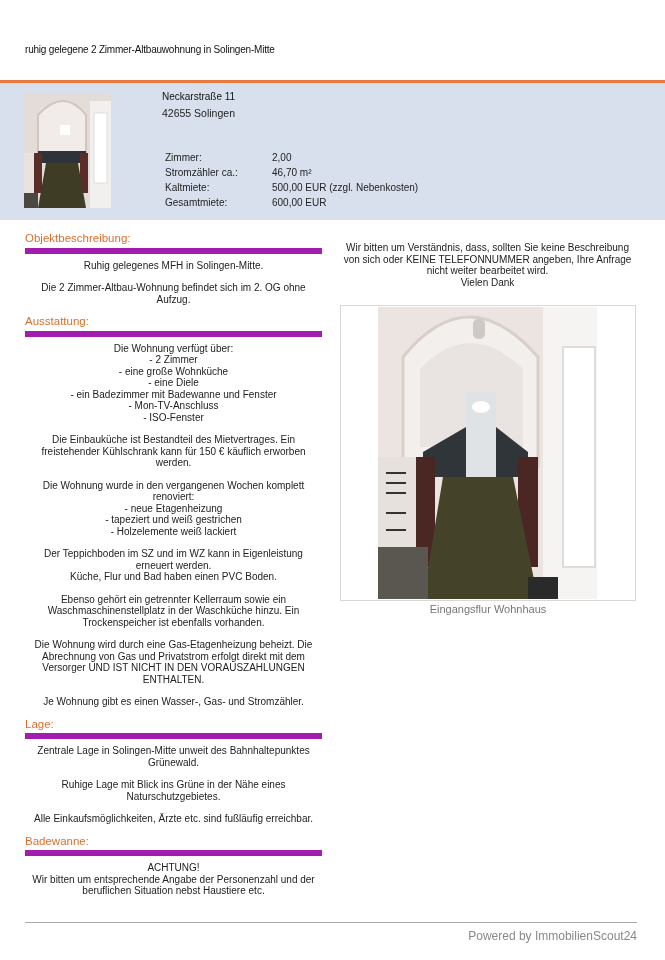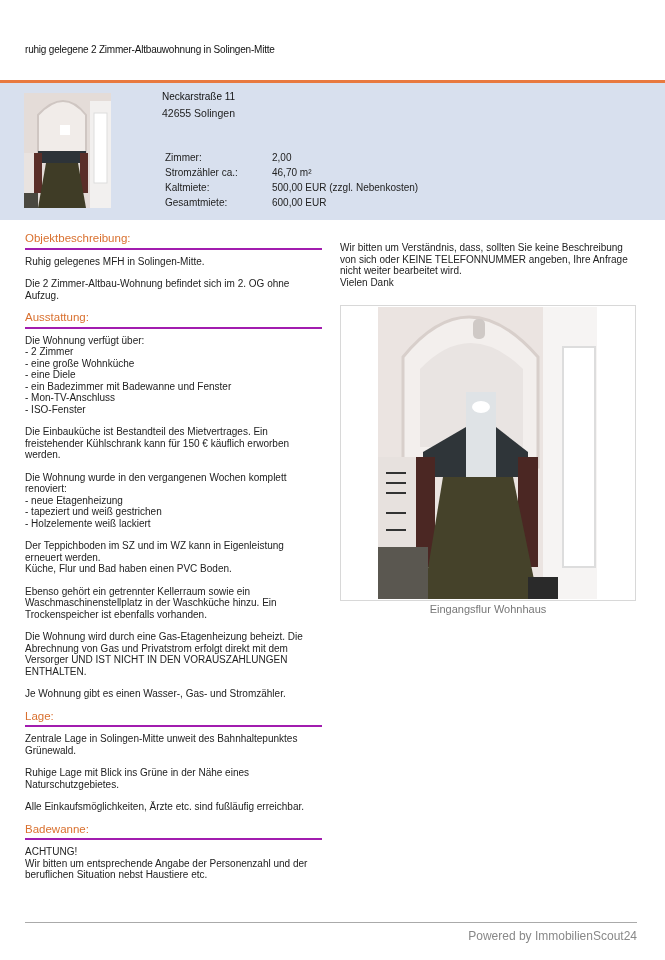--- a/index.html
+++ b/index.html
@@ -26,23 +26,23 @@
     overflow: hidden;
   }
   .addr-street { position: absolute; left: 162px; top: 91px; font-size: 10px; font-weight: normal; color: #111; }
   .addr-city { position: absolute; left: 162px; top: 107px; font-size: 10.5px; color: #222; text-align: center; }
   .facts { position: absolute; left: 165px; top: 137px; font-size: 10px; color: #222; margin-top: 13px; }
   .fact-row { display: flex; height: 15px; line-height: 15px; }
   .fact-label { width: 107px; }
   .col-left { position: absolute; left: 25px; top: 233px; width: 297px; font-size: 10px; line-height: 11.5px; color: #222; }
   .section-head {
     color: #d9702f; font-size: 11.5px; font-weight: normal;
-    padding-bottom: 3px; border-bottom: 2px solid #a21caf; margin-bottom: 6px;
+    padding-bottom: 3px; border-bottom: 6px solid #a21caf; margin-bottom: 6px;
   }
-  .p { margin: 0 0 11px 0; white-space: pre-line; }
+  .p { margin: 0 0 11px 0; white-space: pre-line; text-align: center; }
   .col-right { position: absolute; left: 340px; top: 242px; width: 295px; font-size: 10px; line-height: 11.5px; color: #222; }
   .photo-frame {
     position: absolute; left: 340px; top: 305px; width: 294px; height: 294px;
     border: 1px solid #d8d8d8; background: #fff;
   }
   .photo {
     position: absolute; left: 37px; top: 1px; width: 219px; height: 292px;
     overflow: hidden;
   }
   .caption {

